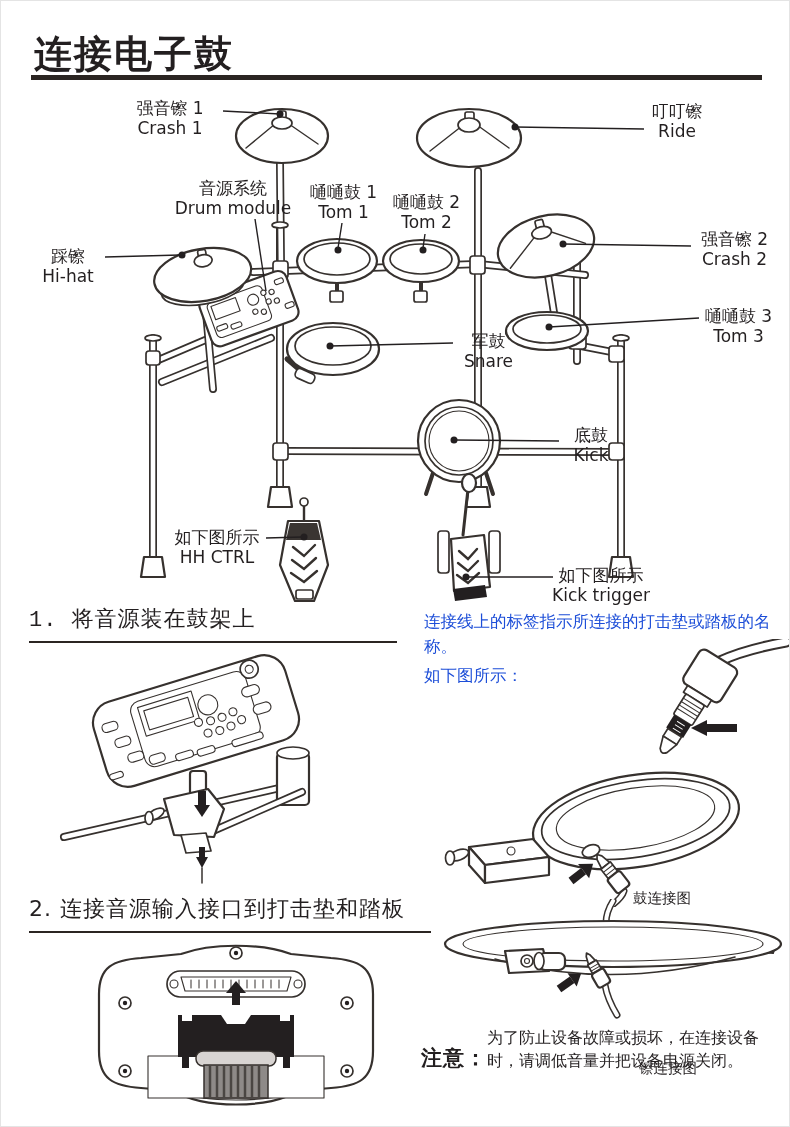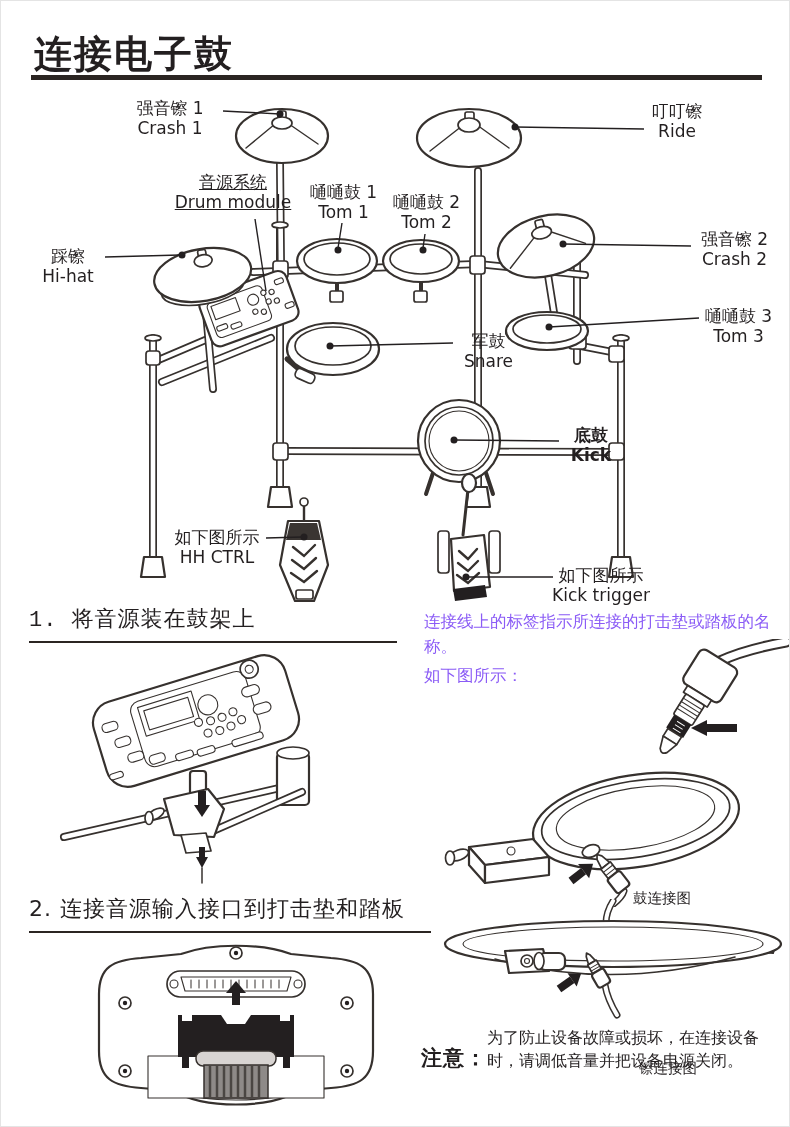--- a/index.html
+++ b/index.html
@@ -4,21 +4,21 @@
 <style>
   html,body{margin:0;padding:0;background:#fff;}
   .page{position:relative;width:790px;height:1127px;background:#fff;border:1px solid #e4e4e4;box-sizing:border-box;
         font-family:"DejaVu Sans",sans-serif;color:#231f20;overflow:hidden;}
   .abs{position:absolute;}
   .page-title{left:33px;top:28px;font-size:38px;font-weight:700;letter-spacing:2px;}
   .title-rule{left:30px;top:74px;width:731px;height:5px;background:#2b2522;}
   .callout{position:absolute;text-align:center;font-size:17px;line-height:20px;color:#231f20;white-space:nowrap;}
   .callout div{white-space:nowrap;}
   .step-heading{position:absolute;font-size:22px;color:#231f20;padding-bottom:7px;border-bottom:2.5px solid #2b2522;letter-spacing:1px;}
-  .rc-text{position:absolute;font-size:16.5px;line-height:25px;color:#8b5cf6;}
+  .rc-text{position:absolute;font-size:16.5px;line-height:25px;color:#1d4ed8;}
   .mini-caption{position:absolute;font-size:14.5px;color:#231f20;margin-top:34px;}
   .note{position:absolute;display:flex;align-items:flex-end;}
   .note-label{font-size:21px;font-weight:700;white-space:nowrap;letter-spacing:1px;}
   .note-text{font-size:16px;line-height:23px;width:286px;margin-top:2px;}
   
   .tube-o{stroke:#36312e;stroke-width:8;stroke-linecap:round;fill:none;}
   .tube-i{stroke:#ffffff;stroke-width:4.6;stroke-linecap:round;fill:none;}
   .cbl-o{stroke:#36312e;stroke-width:11;stroke-linecap:round;fill:none;}
   .cbl-i{stroke:#ffffff;stroke-width:7;stroke-linecap:round;fill:none;}
   .cbl2-o{stroke:#36312e;stroke-width:7;stroke-linecap:round;fill:none;}
@@ -218,21 +218,21 @@
   </svg>
 
   <div class="callout" style="left:118px;top:97px;width:102px;">
     <div>强音镲 1</div>
       <div>Crash 1</div>
     </div>
   <div class="callout" style="left:630px;top:100px;width:92px;">
     <div>叮叮镲</div>
       <div>Ride</div>
     </div>
-  <div class="callout" style="left:172px;top:171px;width:120px;text-decoration:underline;">
+  <div class="callout" style="left:172px;top:177px;width:120px;">
     <div>音源系统</div>
       <div>Drum module</div>
     </div>
   <div class="callout" style="left:295px;top:181px;width:95px;">
     <div>嗵嗵鼓 1</div>
       <div>Tom 1</div>
     </div>
   <div class="callout" style="left:378px;top:191px;width:95px;">
     <div>嗵嗵鼓 2</div>
       <div>Tom 2</div>
@@ -246,21 +246,21 @@
       <div>Crash 2</div>
     </div>
   <div class="callout" style="left:690px;top:305px;width:95px;">
     <div>嗵嗵鼓 3</div>
       <div>Tom 3</div>
     </div>
   <div class="callout" style="left:450px;top:330px;width:75px;">
     <div>军鼓</div>
       <div>Snare</div>
     </div>
-  <div class="callout" style="left:558px;top:424px;width:64px;font-weight:bold;">
+  <div class="callout" style="left:558px;top:424px;width:64px;">
     <div>底鼓</div>
       <div>Kick</div>
     </div>
   <div class="callout" style="left:168px;top:526px;width:96px;">
     <div>如下图所示</div>
       <div>HH CTRL</div>
     </div>
   <div class="callout" style="left:548px;top:564px;width:104px;">
     <div>如下图所示</div>
       <div>Kick trigger</div>

